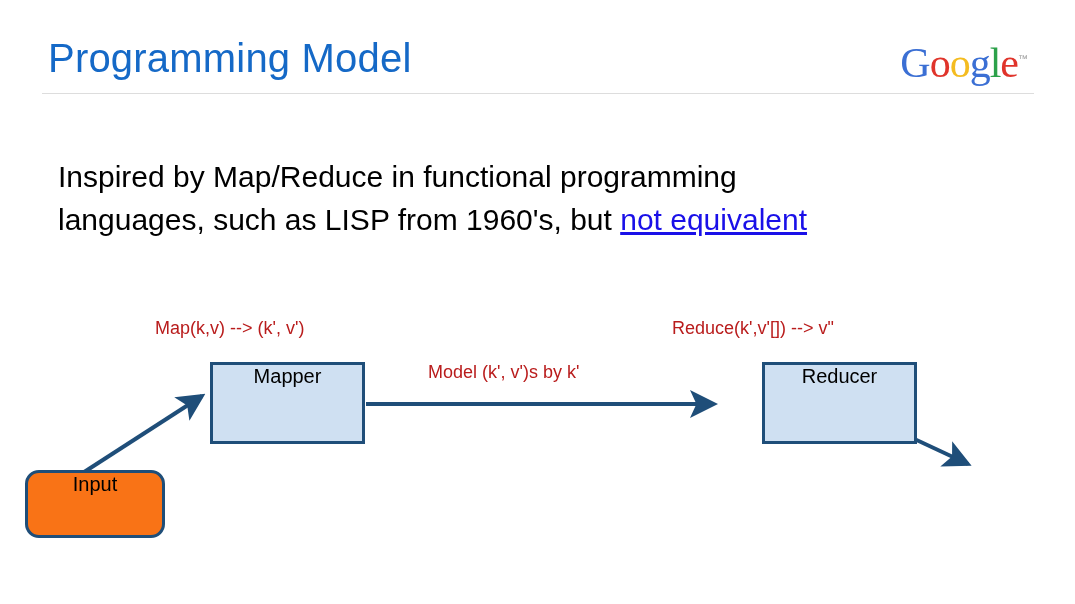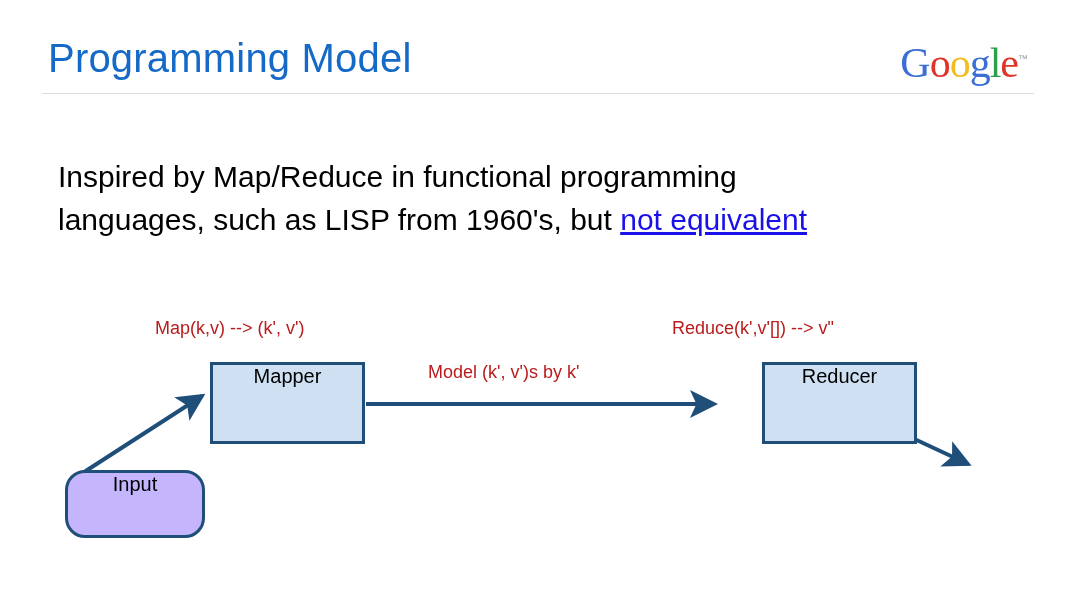--- a/index.html
+++ b/index.html
@@ -98,24 +98,23 @@
     display: flex;
     justify-content: center;
     font-size: 20px;
     color: #000000;
   }
   .node-proc {
     background: #cfe0f2;
     border: 3px solid #1f4e79;
   }
   .node-io {
-    background: #c4b5fd;
+    background: #f97316;
     border: 3px solid #1f4e79;
-    border-radius: 20px;
-    margin-left: 40px;
+    border-radius: 14px;
   }
 
   #node-mapper  { left: 210px; top:  62px; width: 155px; height: 82px; }
   #node-reducer { left: 722px; top:  62px; width: 155px; height: 82px; margin-left: 40px; }
   #node-input   { left:  25px; top: 170px; width: 140px; height: 68px; }
   #node-output  { left: 932px; top: 170px; width: 120px; height: 68px; }
 
   .edge-label {
     position: absolute;
     font-size: 18px;

